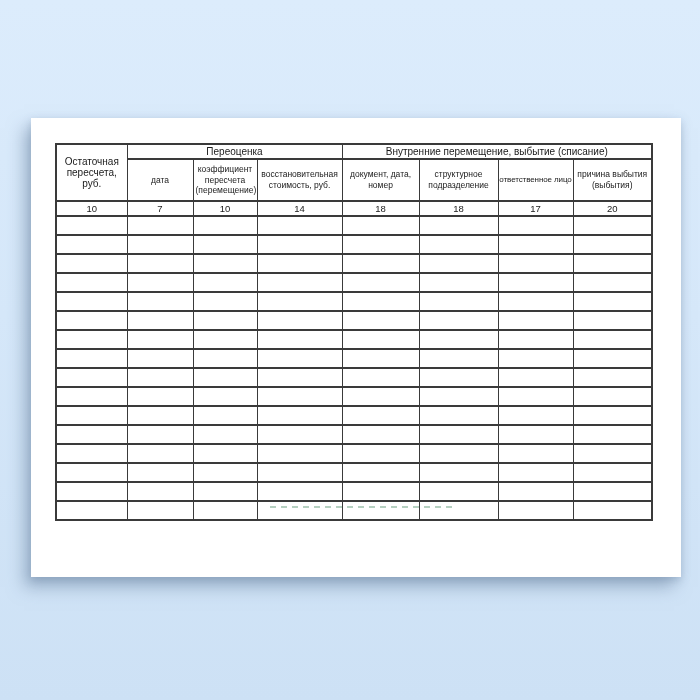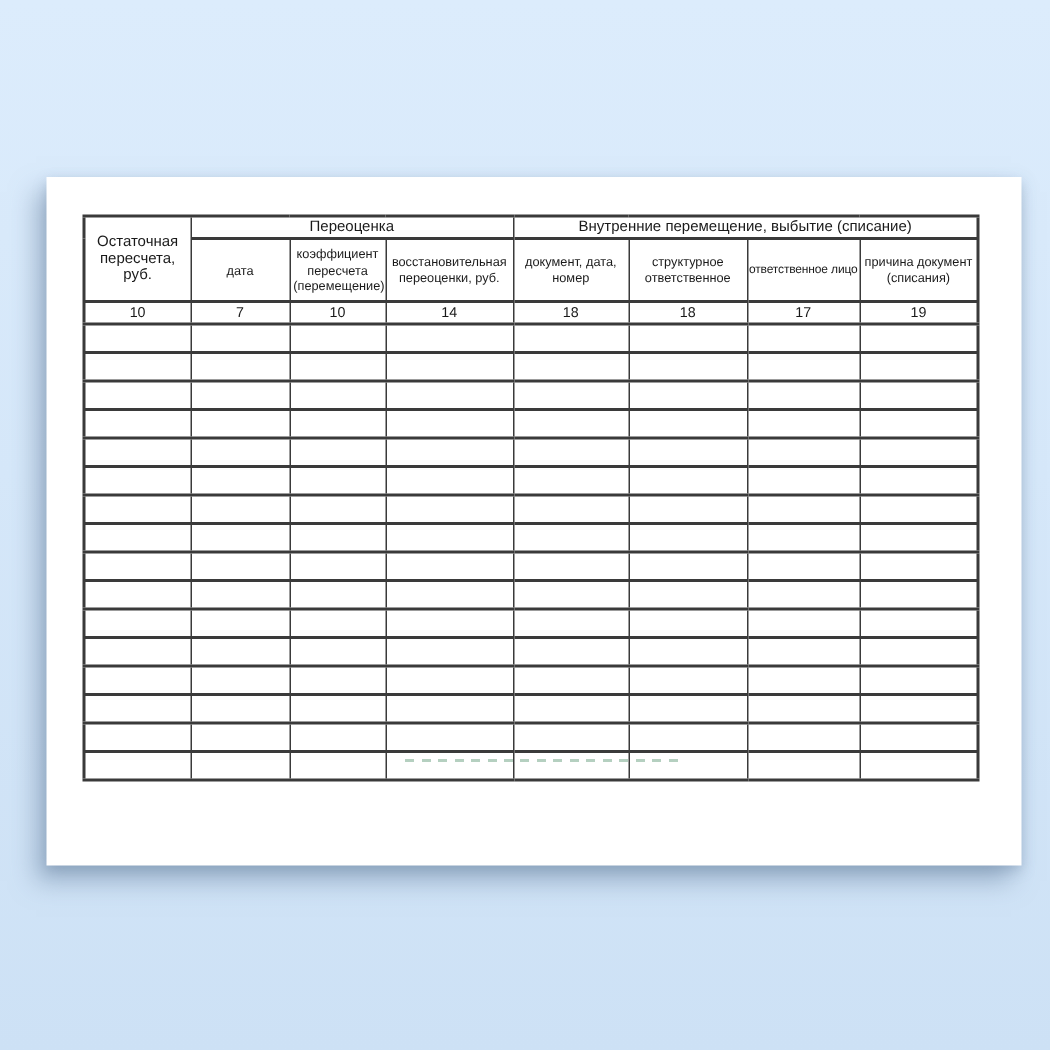--- a/index.html
+++ b/index.html
@@ -104,35 +104,35 @@
       </colgroup>
       <thead>
         <tr class="group-row">
           <td rowspan="2" class="col11-header">Остаточная пересчета, руб.</td>
           <td colspan="3">Переоценка</td>
           <td colspan="4">Внутренние перемещение, выбытие (списание)</td>
         </tr>
         <tr class="sub-row">
           <td>дата</td>
           <td>коэффициент пересчета (перемещение)</td>
-          <td>восстановительная переоценки, руб.</td>
+          <td>восстановительная стоимость, руб.</td>
           <td>документ, дата, номер</td>
-          <td>структурное ответственное</td>
+          <td>структурное подразделение</td>
           <td class="tight">ответственное лицо</td>
-          <td>причина документ (списания)</td>
+          <td>причина выбытия (выбытия)</td>
         </tr>
         <tr class="num-row">
           <td>10</td>
           <td>7</td>
           <td>10</td>
           <td>14</td>
           <td>18</td>
           <td>18</td>
           <td>17</td>
-          <td>19</td>
+          <td>20</td>
         </tr>
       </thead>
       <tbody class="data-rows">
           <tr>
             <td></td>
             <td></td>
             <td></td>
             <td></td>
             <td></td>
             <td></td>

